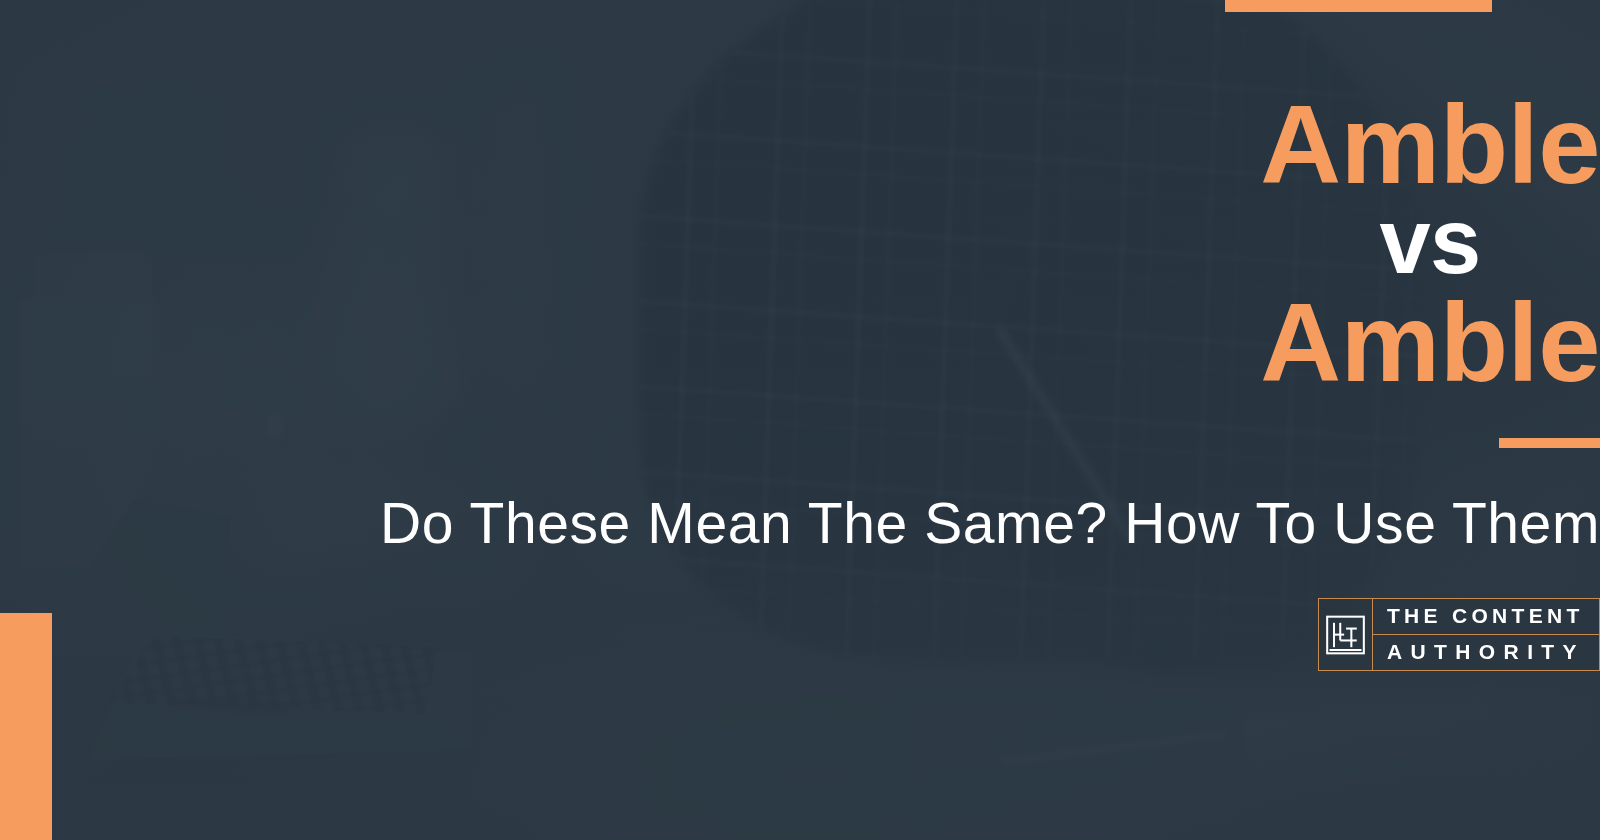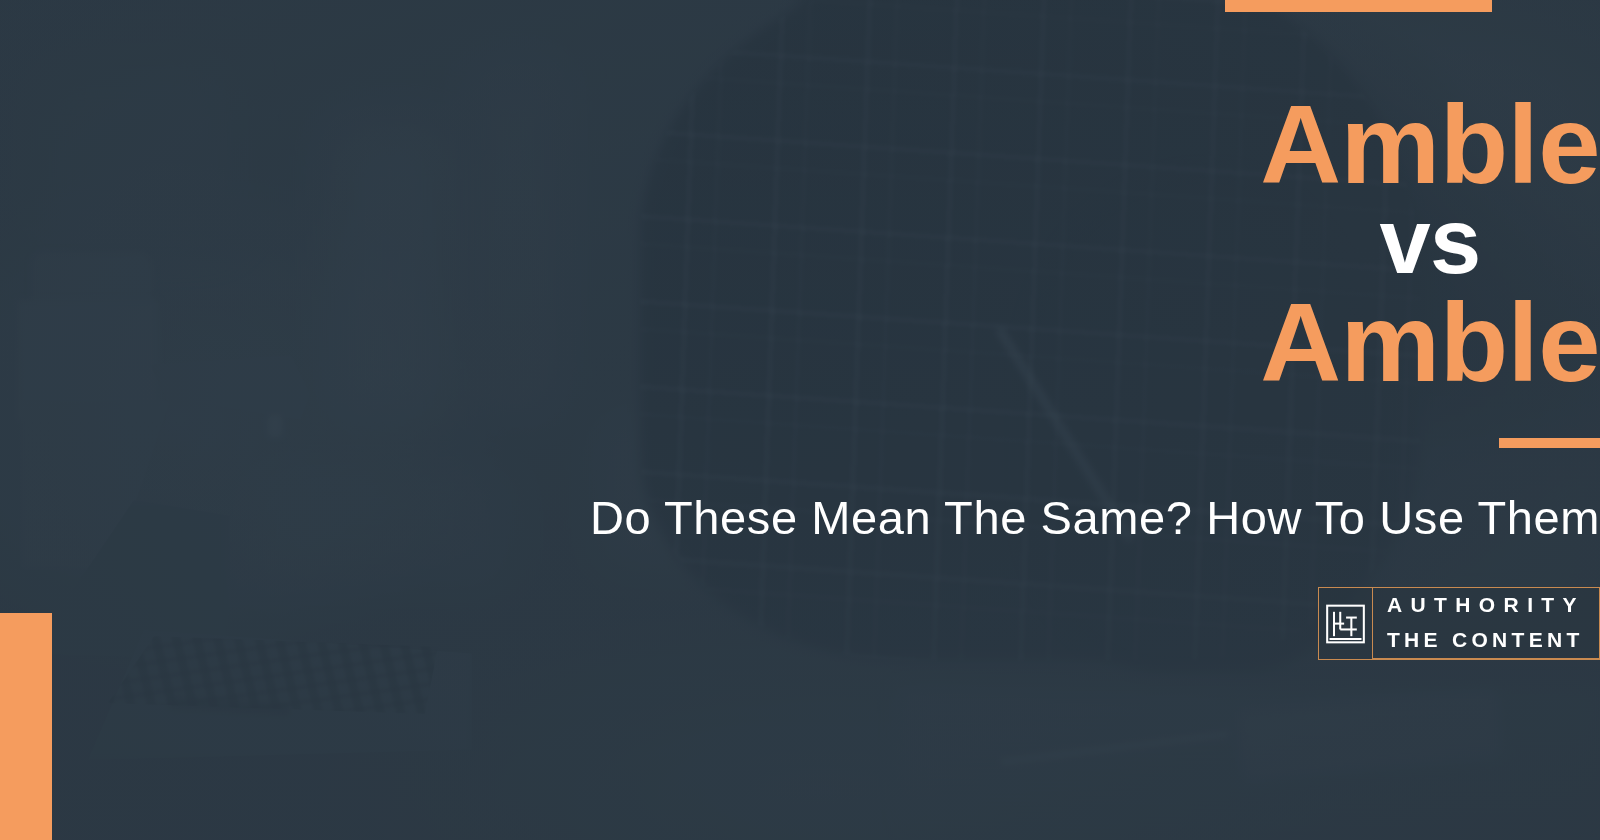--- a/index.html
+++ b/index.html
@@ -221,21 +221,21 @@
   .line-3 { font-size:112px; color:#f59c5e; margin-top:4px; }
 
   .divider {
     width:101px; height:10px;
     background:#f59c5e;
     margin-top:42px;
   }
 
   .subtitle {
     margin-top:42px;
-    font-size:47px;
+    font-size:57px;
     font-weight:400;
     color:#ffffff;
     letter-spacing:0.6px;
     white-space:nowrap;
   }
 
   
   .logo {
     margin-top:42px;
     display:flex;
@@ -327,19 +327,19 @@
           <path d="M8.2 7.5 V32.5" fill="none" stroke="#ffffff" stroke-width="2.1"></path>
           <path d="M8.2 19.6 H18.6" fill="none" stroke="#ffffff" stroke-width="2.1"></path>
           <path d="M14.6 7.5 V25.6" fill="none" stroke="#ffffff" stroke-width="2.1"></path>
           <path d="M14.6 25.6 H31.6" fill="none" stroke="#ffffff" stroke-width="2.1"></path>
           <path d="M20.6 13.4 H31.6" fill="none" stroke="#ffffff" stroke-width="2.1"></path>
           <path d="M26.0 13.4 V32.5" fill="none" stroke="#ffffff" stroke-width="2.1"></path>
           <path d="M3.6 35.4 H36.4" fill="none" stroke="#ffffff" stroke-width="2.1"></path>
         </svg>
       </div>
       <div class="logo-words">
+        <div class="logo-line logo-line-1">THE CONTENT</div>
         <div class="logo-line logo-line-2">AUTHORITY</div>
-        <div class="logo-line logo-line-1">THE CONTENT</div>
       </div>
     </div>
 
   </div>
 </div>
 
 </body></html>

